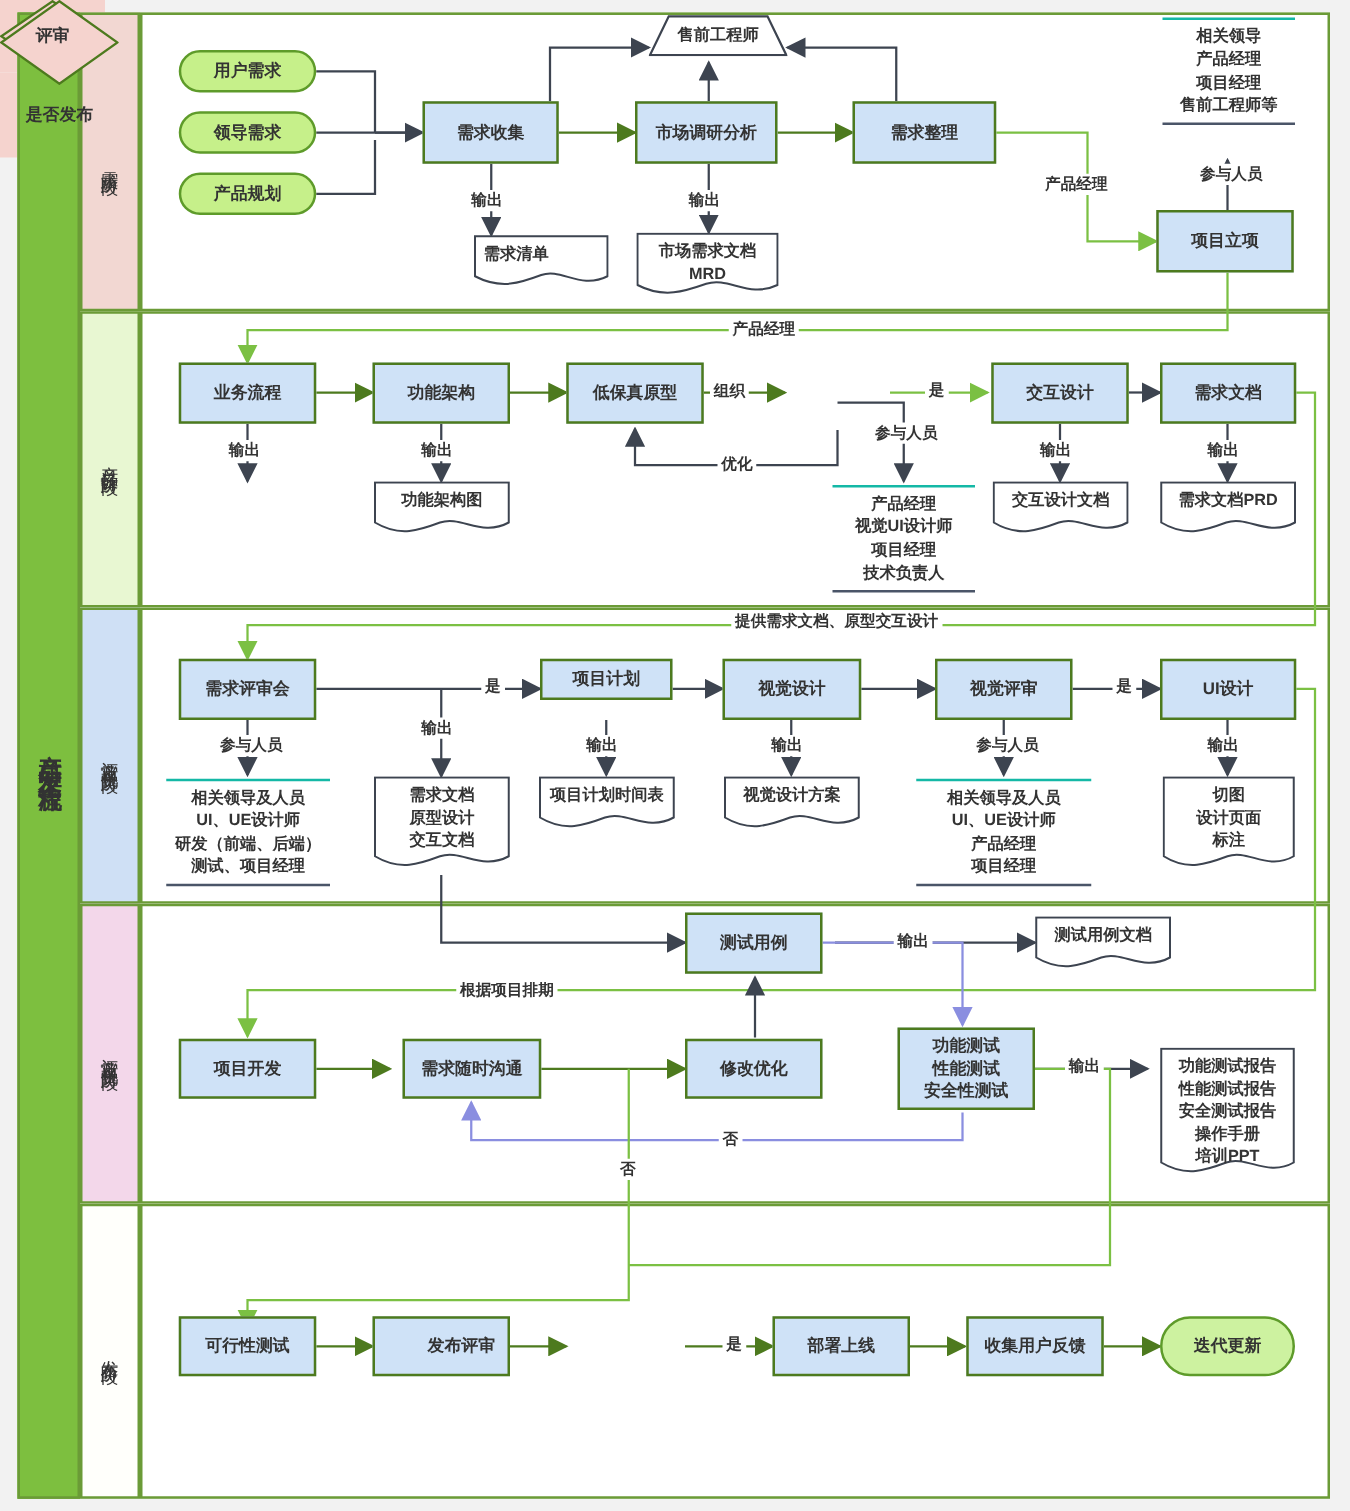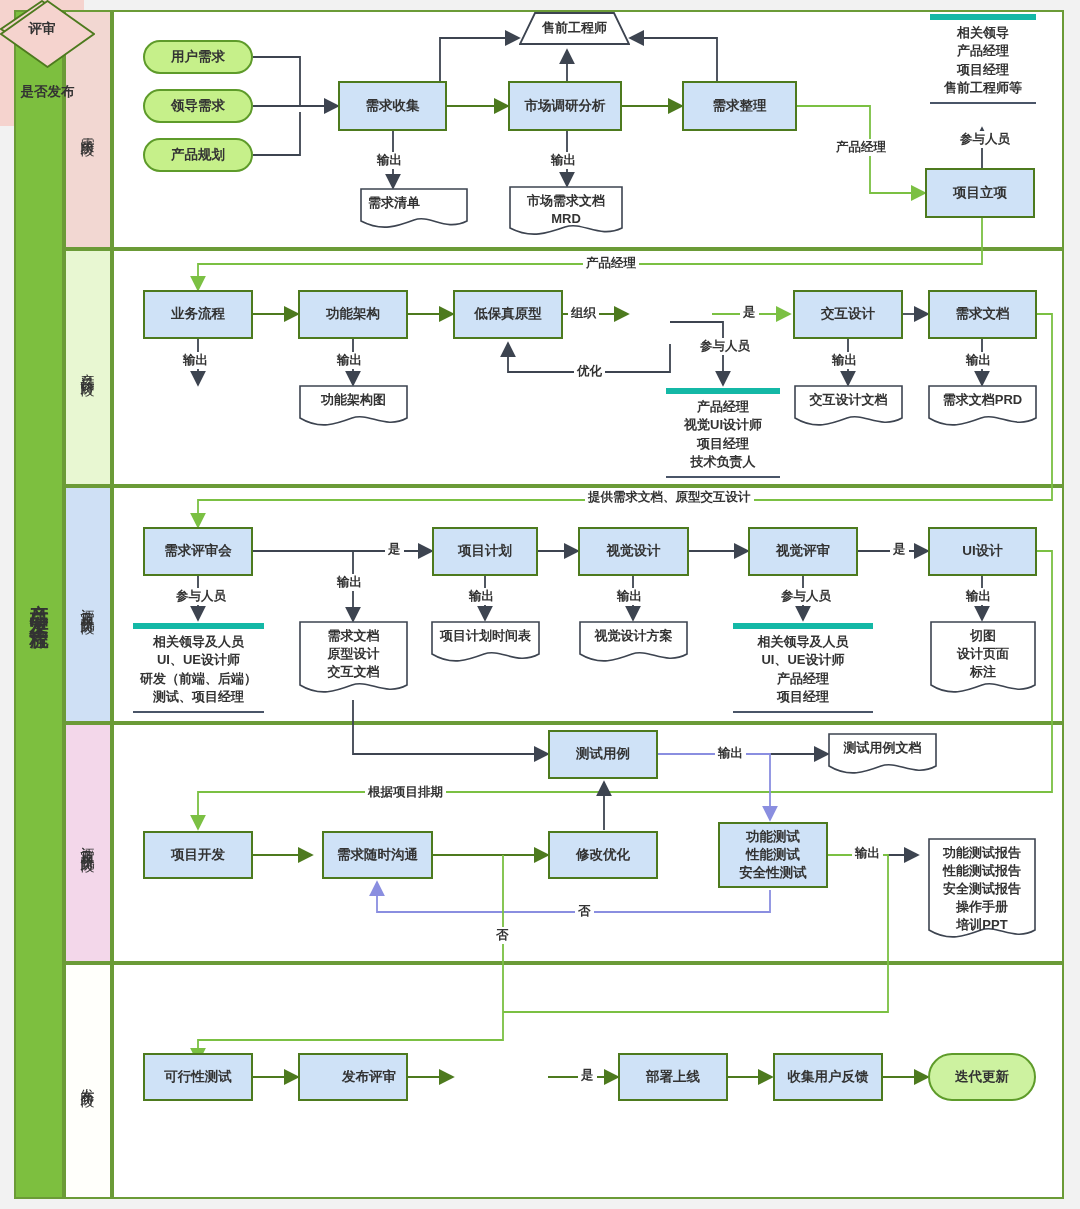--- a/index.html
+++ b/index.html
@@ -27,21 +27,21 @@
         color:#333;line-height:1.35;}
   .proc{background:#cfe2f7;border:2px solid #4d7a1e;}
   .term{background:#c6f08a;border:2px solid #5e9b2a;border-radius:22px;}
   .term2{background:#cdf2a0;border:2px solid #5e9b2a;border-radius:24px;}
   .dec{background:#f5d3ce;}
   .dec .dlbl{position:relative;z-index:2;font-size:13.5px;font-weight:bold;color:#333;}
   .trap{position:absolute;}
   .doc{position:absolute;}
   .doc .dtext{position:absolute;left:0;right:0;top:6px;text-align:center;
               font-size:13px;font-weight:bold;color:#333;line-height:1.38;}
-  .plist{position:absolute;border-top:6px solid #14b8a6;border-bottom:2px solid #4a5568;
+  .plist{position:absolute;border-top:2px solid #14b8a6;border-bottom:2px solid #4a5568;
          text-align:center;font-size:13px;font-weight:bold;color:#333;line-height:1.42;
          padding:4px 2px;box-sizing:border-box;background:transparent;}
   .elbl{position:absolute;font-size:12.5px;font-weight:bold;color:#333;
         background:#fff;padding:0 3px;white-space:nowrap;}
   svg.wires{position:absolute;left:0;top:0;width:1080px;height:1209px;overflow:visible;
             pointer-events:none;}
 </style>
 </head>
 <body>
 
@@ -192,21 +192,21 @@
     </svg>
     <div style="position:absolute;left:0;top:7px;width:111px;text-align:center;
                 font-size:13px;font-weight:bold;color:#333;">售前工程师</div>
   </div>
 
   <div class="node proc" style="left:338px;top:81px;width:109px;height:50px;">需求收集</div>
   <div class="node proc" style="left:508px;top:81px;width:114px;height:50px;">市场调研分析</div>
   <div class="node proc" style="left:682px;top:81px;width:115px;height:50px;">需求整理</div>
   <div class="node proc" style="left:925px;top:168px;width:110px;height:50px;">项目立项</div>
 
-  <div class="doc" style="left:320px;top:188px;width:108px;height:42px;padding-left:40px;">
+  <div class="doc" style="left:339px;top:188px;width:108px;height:42px;padding-left:40px;">
     <svg width="108" height="42" viewBox="0 0 108 42">
       <path d="M1,1 L107,1 L107,33 C85,44 70,26 54,32 C38,38 22,44 1,33 z" fill="#fff" stroke="#3d4450" stroke-width="1.6"></path>
       </svg>
     <div class="dtext">需求清单</div>
   </div>
   <div class="doc" style="left:509px;top:186px;width:114px;height:52px;">
     <svg width="114" height="52" viewBox="0 0 114 52">
       <path d="M1,1 L113,1 L113,42 C90,53 74,35 56,41 C39,47 22,53 1,42 z" fill="#fff" stroke="#3d4450" stroke-width="1.6"></path>
       </svg>
     <div class="dtext"><span>市场需求文档</span><br><span>MRD</span></div>
@@ -266,21 +266,21 @@
   <div class="elbl" style="left:180px;top:352px;">输出</div>
   <div class="elbl" style="left:334px;top:352px;">输出</div>
   <div class="elbl" style="left:568px;top:305px;">组织</div>
   <div class="elbl" style="left:740px;top:304px;">是</div>
   <div class="elbl" style="left:574px;top:363px;">优化</div>
   <div class="elbl" style="left:697px;top:338px;">参与人员</div>
   <div class="elbl" style="left:829px;top:352px;">输出</div>
   <div class="elbl" style="left:963px;top:352px;">输出</div>
 
   <div class="node proc" style="left:143px;top:527px;width:110px;height:49px;">需求评审会</div>
-  <div class="node proc" style="left:432px;top:527px;width:106px;height:49px;">项目计划</div>
+  <div class="node proc" style="left:432px;top:527px;width:106px;height:33px;">项目计划</div>
   <div class="node proc" style="left:748px;top:527px;width:110px;height:49px;">视觉评审</div>
   <div class="node proc" style="left:578px;top:527px;width:111px;height:49px;">视觉设计</div>
   <div class="node proc" style="left:928px;top:527px;width:109px;height:49px;">UI设计</div>
 
   <div class="plist" style="left:133px;top:623px;width:131px;">
     <div>相关领导及人员</div>
     <div>UI、UE设计师</div>
     <div>研发（前端、后端）</div>
     <div>测试、项目经理</div>
   </div>

